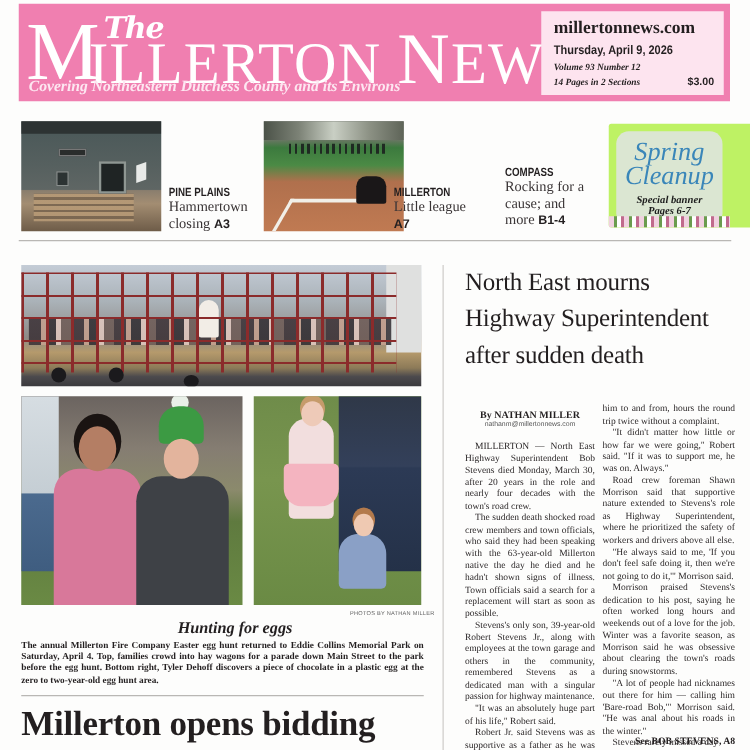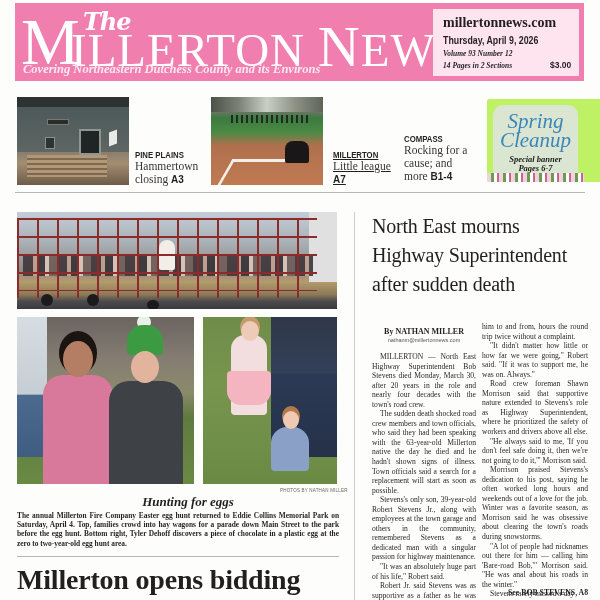--- a/index.html
+++ b/index.html
@@ -72,21 +72,21 @@
   .tp2 .catcher { position:absolute; left:74px; top:44px; width:24px; height:22px; background:#1a1718; border-radius:8px 8px 2px 2px; }
 
   .teaser-text { position: absolute; }
   .teaser-kicker {
     display:block; font-family: "Liberation Sans", sans-serif; font-weight: bold; font-size: 9.5px;
     letter-spacing: 0; transform: scaleX(0.82); transform-origin: left; color:#231f20;
   }
   .teaser-hed { display:block; font-size: 11.5px; line-height: 13px; color:#3a3536; }
   .teaser-page { font-family: "Liberation Sans", sans-serif; font-weight:bold; font-size:10px; color:#231f20; }
   .tt1 { left: 120px; top: 54px; width: 76px; }
-  .tt2 { left: 318px; top: 54px; width: 60px; text-decoration: underline; }
+  .tt2 { left: 300px; top: 54px; width: 60px; }
   .tt3 { left: 389px; top: 38px; width: 70px; }
 
   .spring-ad { position: absolute; left: 472px; top: 4px; width: 120px; height: 83px;
     background: #bef264; border-radius: 2px; overflow: hidden; }
   .spring-ad .pane { position:absolute; left:6px; top:6px; width:85px; height:70px; background:#dbe6d2; border-radius:10px 10px 4px 4px; }
   .spring-ad .flowers { position:absolute; left:0; bottom:0; width:97px; height:9px;
     background: repeating-linear-gradient(90deg,#f1d1e0 0 4px,#6b9c4f 4px 7px,#fff 7px 10px,#c06a8c 10px 12px); }
   .spring-title { position:absolute; left:0; width:97px; text-align:center; color:#3a86b9;
     font-style:italic; font-family:"Liberation Serif", serif; font-size:21px; line-height:20px; }
   .spring-t1 { top: 12px; }

